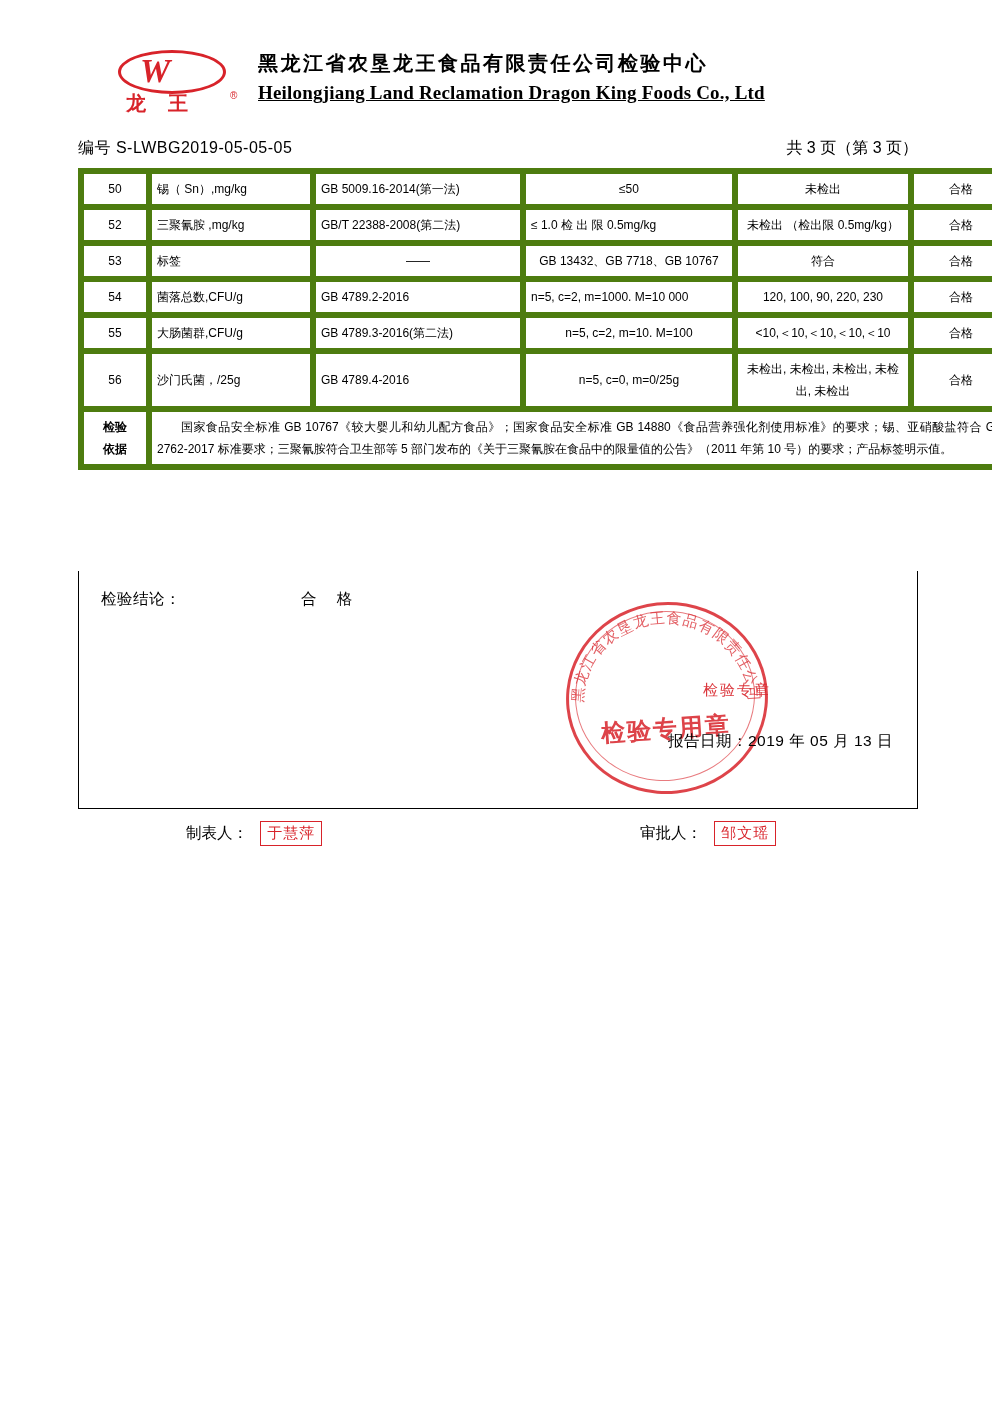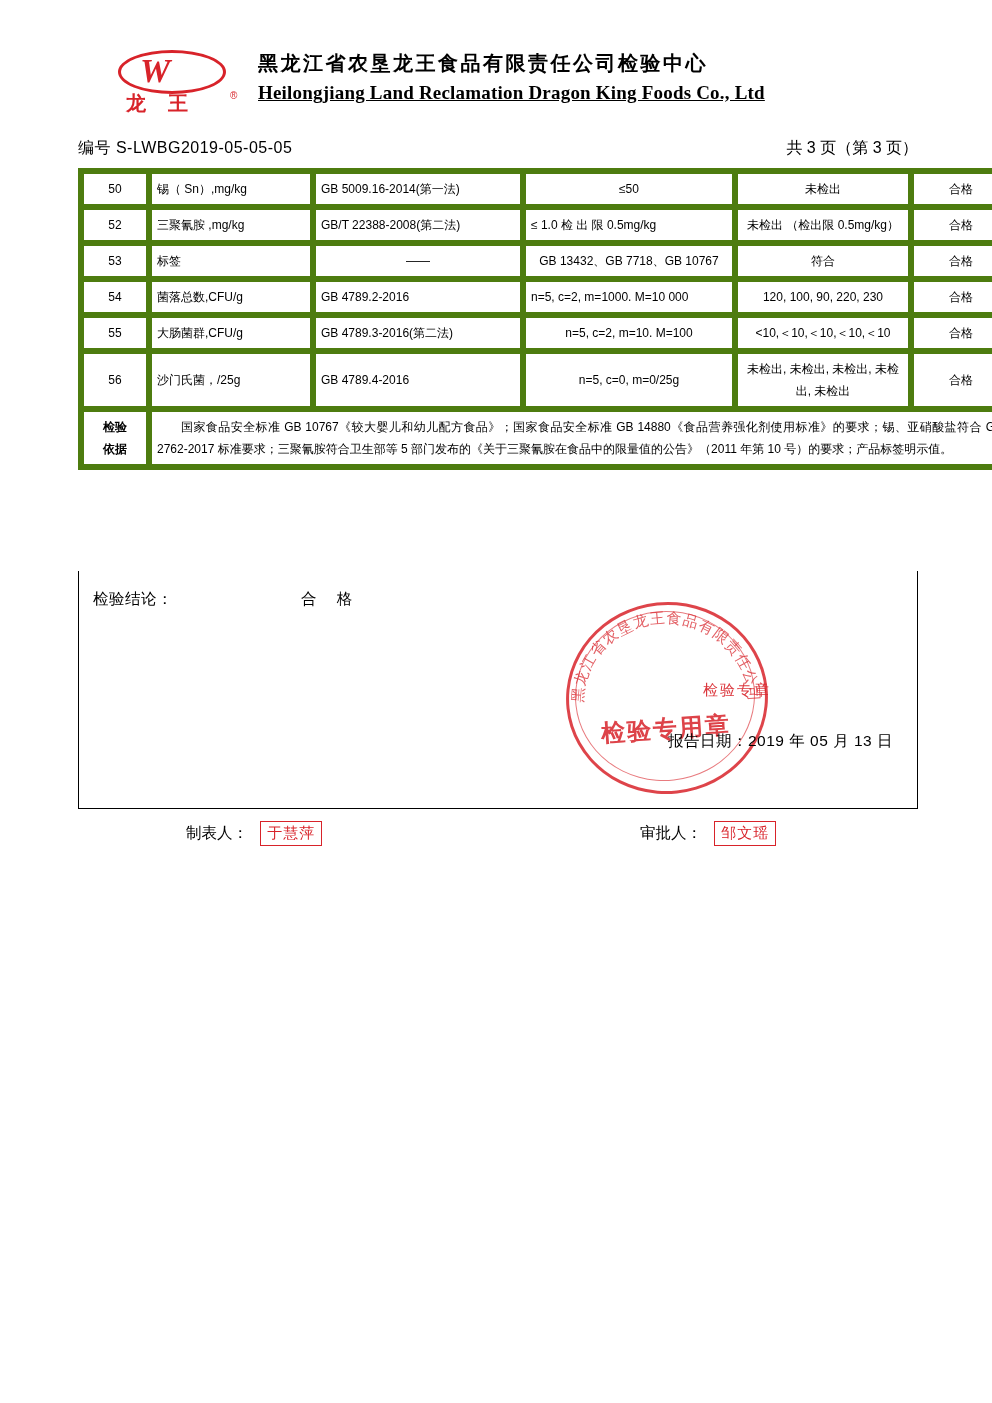--- a/index.html
+++ b/index.html
@@ -166,21 +166,21 @@
     left: 78px;
     top: 0;
     width: 840px;
     height: 238px;
     border: 1px solid #000;
     border-top: none;
     box-sizing: border-box;
   }
   .concl-line {
     position: absolute;
-    left: 14px;
+    left: 22px;
     top: 18px;
     font-size: 15.5px;
     letter-spacing: 0.5px;
   }
   .concl-value {
     position: absolute;
     left: 222px;
     top: 18px;
     font-size: 15.5px;
     letter-spacing: 8px;

